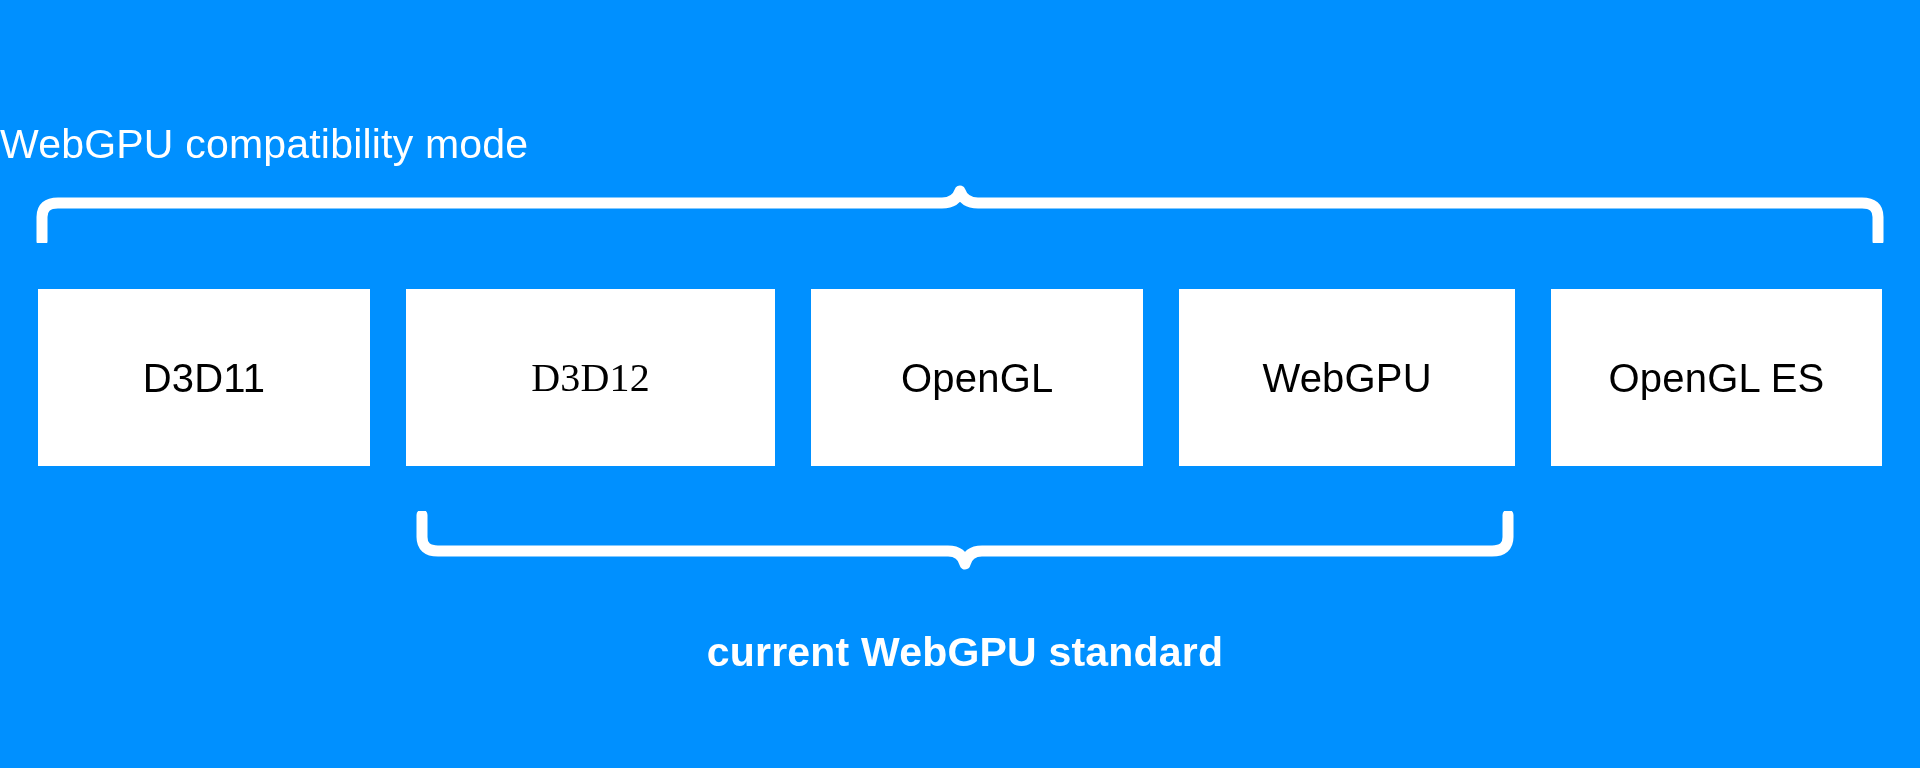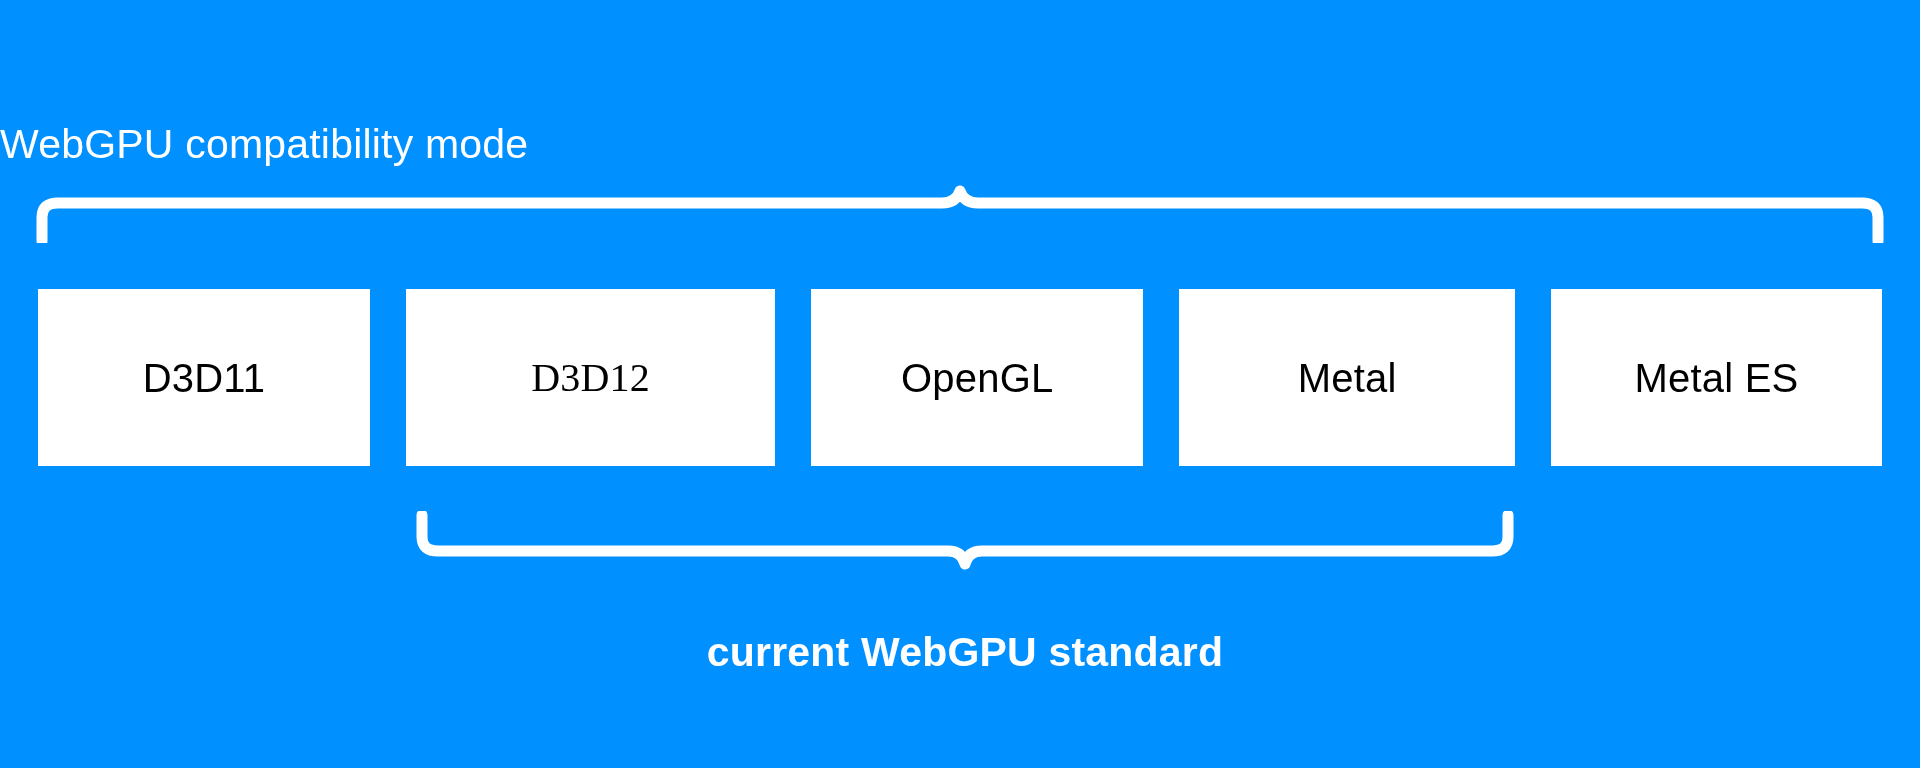--- a/index.html
+++ b/index.html
@@ -123,24 +123,24 @@
     <div class="api-box" style="width:346px;">
       <span class="api-box-label">D3D11</span>
     </div>
     <div class="api-box" style="width:385px;font-family:Liberation Serif, serif;">
       <span class="api-box-label">D3D12</span>
     </div>
     <div class="api-box" style="width:346px;">
       <span class="api-box-label">OpenGL</span>
     </div>
     <div class="api-box" style="width:350px;">
-      <span class="api-box-label">Metal</span>
+      <span class="api-box-label">WebGPU</span>
     </div>
     <div class="api-box" style="width:345px;">
-      <span class="api-box-label">Metal ES</span>
+      <span class="api-box-label">OpenGL ES</span>
     </div>
   </div>
 
   <svg id="bottom-brace" class="brace-svg" viewBox="0 0 1098 62" preserveAspectRatio="none">
     <path d="M 6 4
              L 6 26
              Q 6 40 22 40
              L 532 40
              Q 546 40 549 53
              L 549 53

